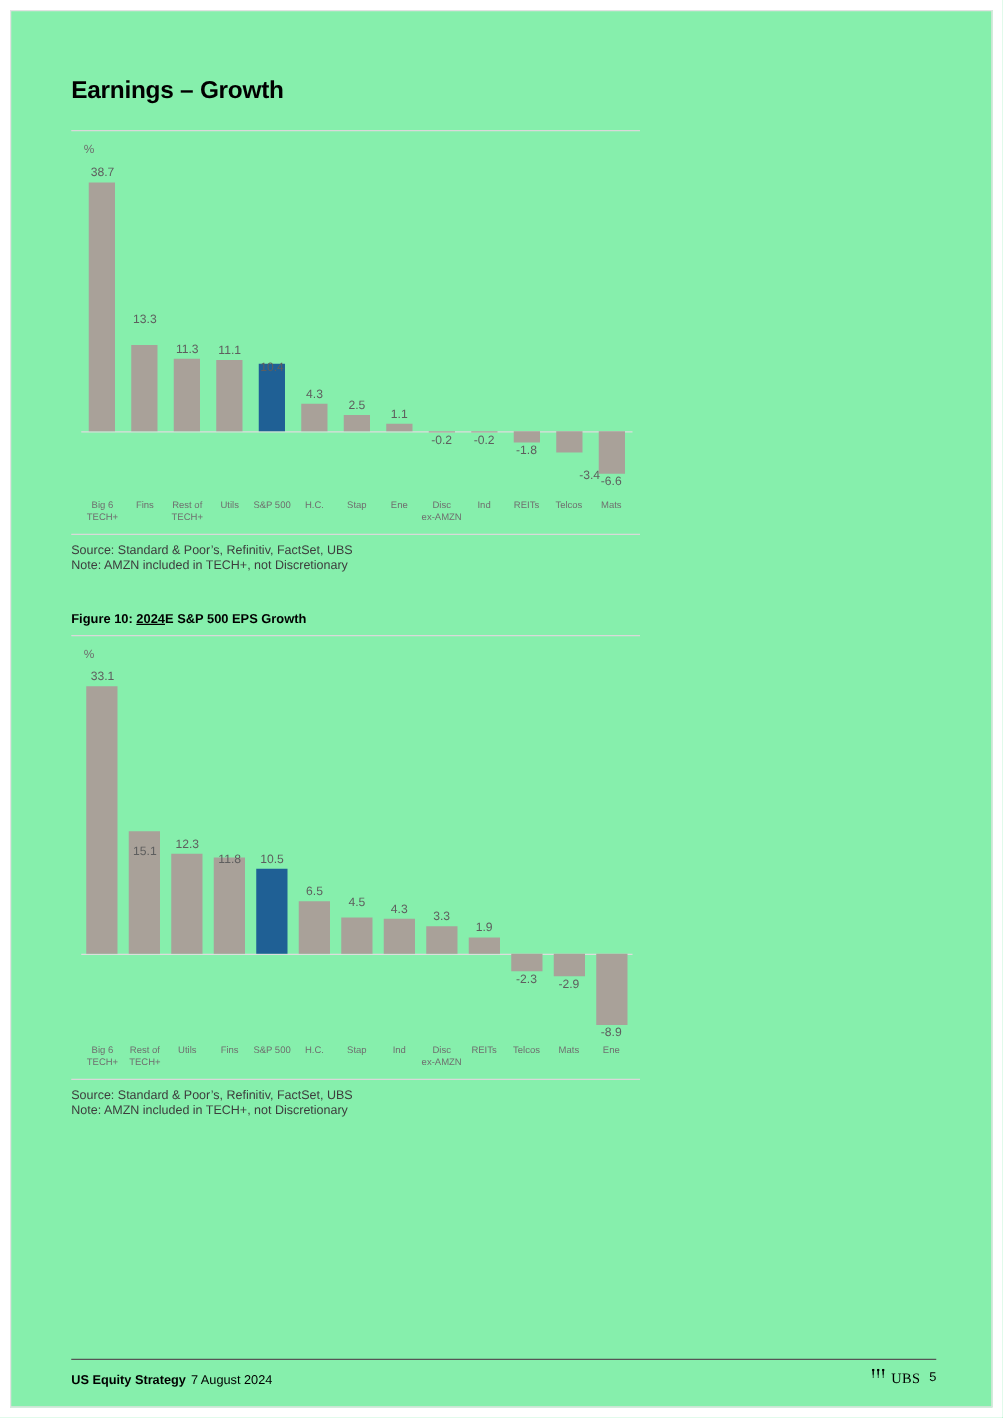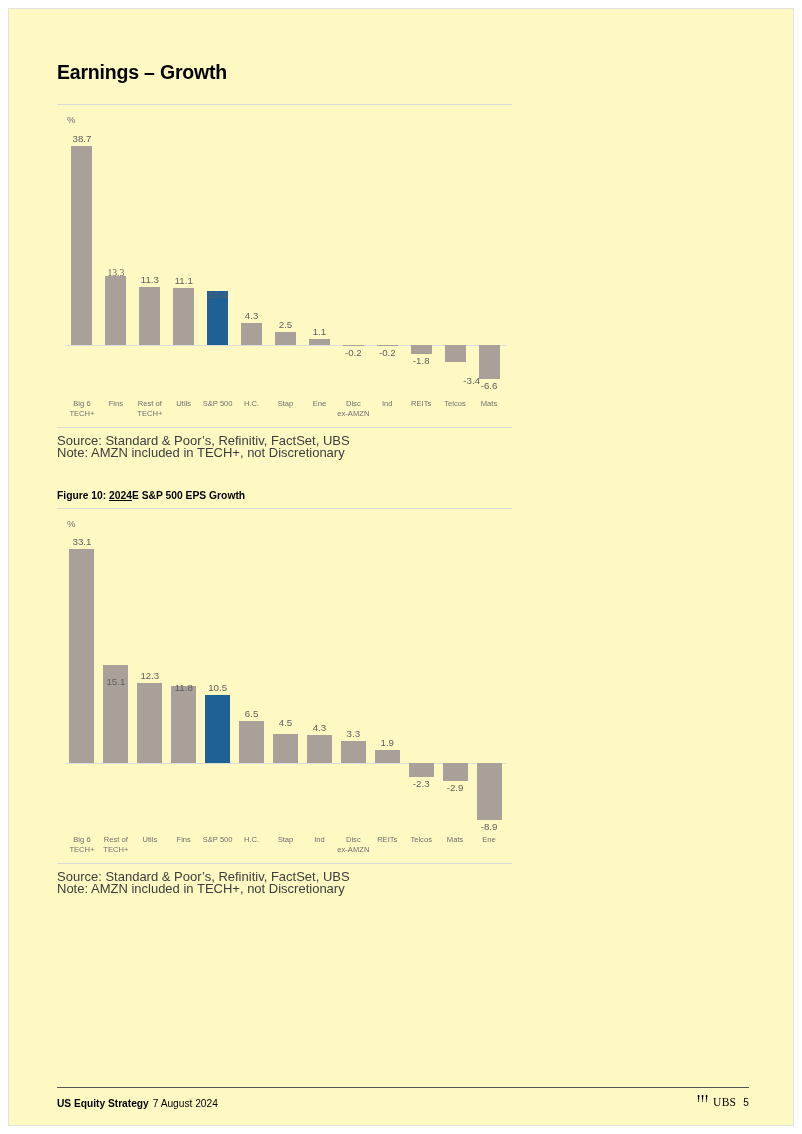--- a/index.html
+++ b/index.html
@@ -13,21 +13,21 @@
     font-family: "Liberation Sans", sans-serif;
     position: relative;
     overflow: hidden;
   }
   .page {
     position: absolute;
     left: 8px;
     top: 8px;
     width: 786px;
     height: 1118px;
-    background: #fef9c3;
+    background: #86efac;
     border: 1px solid #e2e2e2;
     box-sizing: border-box;
   }
   .content {
     position: absolute;
     left: 48px;
     top: 52px;
     width: 692px;
   }
   .page-title {
@@ -96,21 +96,21 @@
     line-height: 9.6px;
     white-space: nowrap;
   }
   .axis-rule {
     width: 455px;
     height: 1px;
     background: #d9d9d9;
     margin-top: 2px;
   }
   .source {
-    font-size: 13px;
+    font-size: 10px;
     color: #3d3d3d;
     line-height: 11.6px;
     margin-top: 7px;
   }
   .footer-rule {
     position: absolute;
     left: 48px;
     top: 1078px;
     width: 692px;
     height: 1px;
@@ -147,21 +147,21 @@
     <h1 class="page-title">Earnings – Growth</h1>
 
     <div class="chart-block">
       <div class="cap-rule"></div>
       <div class="pct-label">%</div>
       <div class="plot" id="plot-0" style="height: 268px;">
           <div class="zero-line" style="top: 219.714px;"></div>
           <div class="bar" style="left: 14.4615px; top: 20.6857px; width: 21px; height: 199.029px;"></div>
           <div class="vlabel" style="width: 49.9231px; left: 0px; top: 7.68571px;">38.7</div>
           <div class="bar" style="left: 48.3846px; top: 151.314px; width: 21px; height: 68.4px;"></div>
-          <div class="vlabel" style="width: 49.9231px; left: 33.9231px; top: 142px; font-family: Liberation Serif, serif;">13.3</div>
+          <div class="vlabel" style="width: 49.9231px; left: 33.9231px; top: 125px;">13.3</div>
           <div class="bar" style="left: 82.3077px; top: 161.6px; width: 21px; height: 58.1143px;"></div>
           <div class="vlabel" style="width: 49.9231px; left: 67.8462px; top: 148.6px;">11.3</div>
           <div class="bar" style="left: 116.231px; top: 162.629px; width: 21px; height: 57.0857px;"></div>
           <div class="vlabel" style="width: 49.9231px; left: 101.769px; top: 149.629px;">11.1</div>
           <div class="bar highlight" style="left: 150.154px; top: 166.229px; width: 21px; height: 53.4857px;"></div>
           <div class="vlabel" style="width: 49.9231px; left: 135.692px; top: 164px;">10.4</div>
           <div class="bar" style="left: 184.077px; top: 197.6px; width: 21px; height: 22.1143px;"></div>
           <div class="vlabel" style="width: 49.9231px; left: 169.615px; top: 184.6px;">4.3</div>
           <div class="bar" style="left: 218px; top: 206.857px; width: 21px; height: 12.8571px;"></div>
           <div class="vlabel" style="width: 49.9231px; left: 203.538px; top: 193.857px;">2.5</div>

